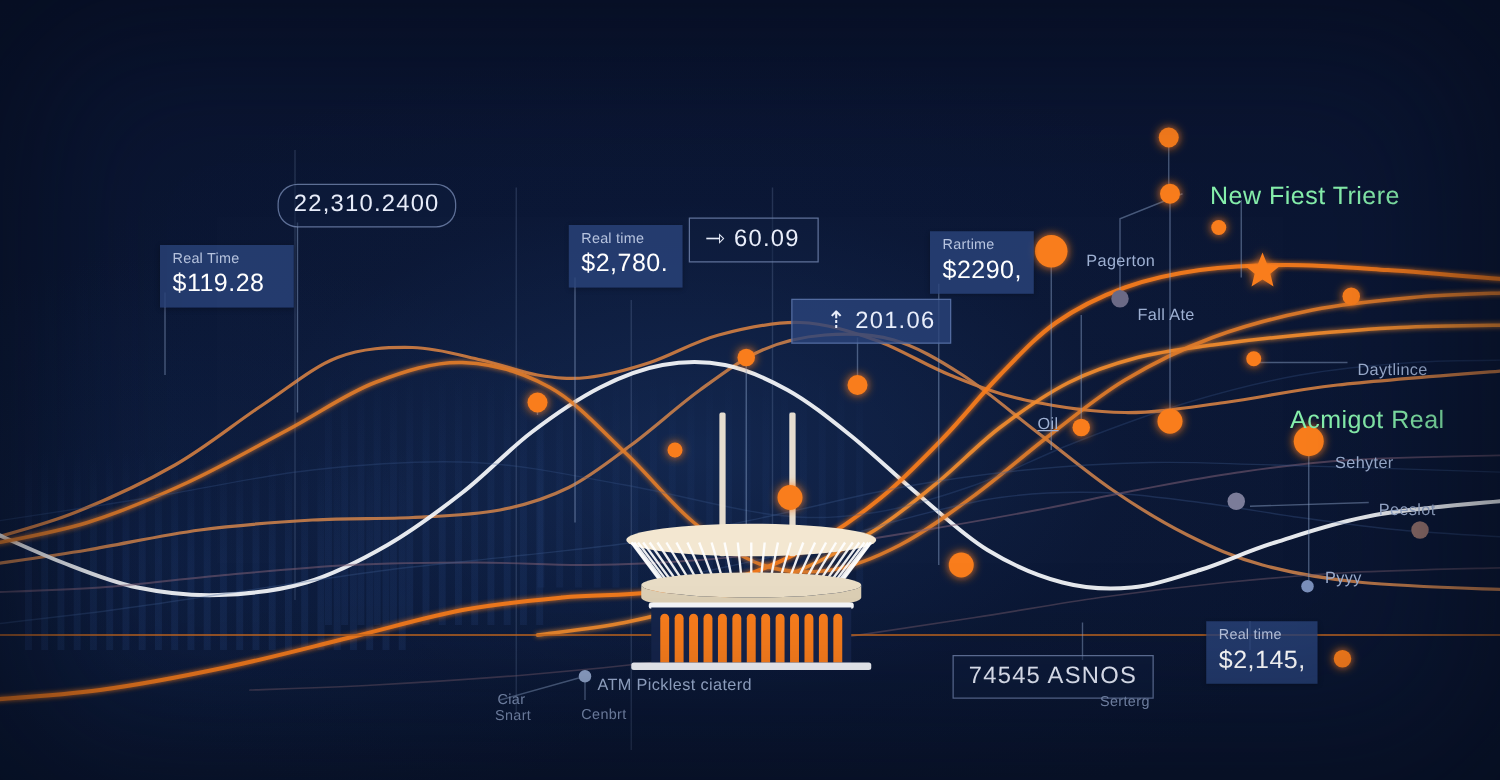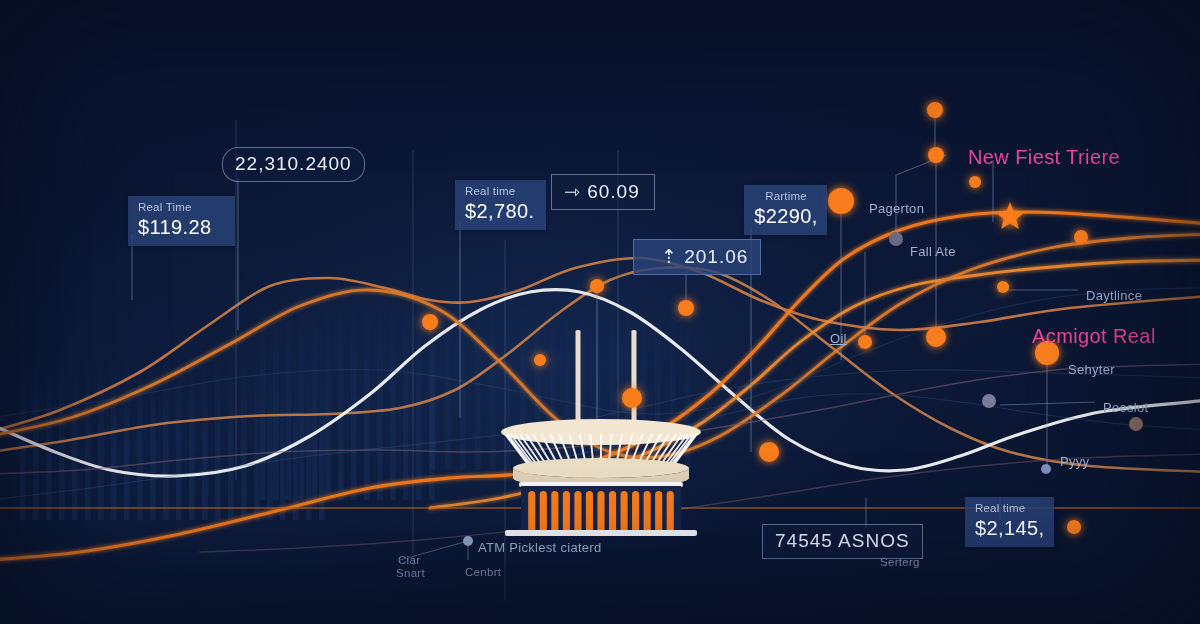--- a/index.html
+++ b/index.html
@@ -23,21 +23,21 @@
   }
   .chip .ttl{font-size:11.5px;color:#c3cfe8;letter-spacing:.2px;opacity:.92;}
   .chip .val{font-size:20px;color:#ffffff;letter-spacing:.4px;margin-top:1px;}
   .obox{
     position:absolute;border:1px solid rgba(150,170,215,.60);
     background:rgba(16,30,64,.45);padding:5px 12px 6px 12px;
     color:#e9eefb;font-size:19px;letter-spacing:1px;white-space:nowrap;
   }
   .obox.filled{background:rgba(42,67,122,.80);border-color:rgba(120,145,200,.55);}
   .ftxt{position:absolute;white-space:nowrap;}
-  .ftxt.big{font-size:20px;color:#ec4899;letter-spacing:.4px;}
+  .ftxt.big{font-size:20px;color:#86efac;letter-spacing:.4px;}
   .ftxt.mid{font-size:13px;color:#9eb0d2;letter-spacing:.3px;}
   .ftxt.sml{font-size:11.5px;color:#8294b8;letter-spacing:.3px;}
   .vign{position:absolute;inset:0;pointer-events:none;
     box-shadow:inset 0 0 120px 30px rgba(4,9,22,.55);}
 </style>
 </head>
 <body>
 
 <div id="stage">
 
@@ -265,21 +265,21 @@
 
   <div id="label-root">
       <div class="chip" style="left: 128px; top: 196px; min-width: 88px;">
         <div class="ttl">Real Time</div>
         <div class="val">$119.28</div>
       </div>
       <div class="chip" style="left: 455px; top: 180px; min-width: 72px;">
         <div class="ttl">Real time</div>
         <div class="val">$2,780.</div>
       </div>
-      <div class="chip" style="left: 744px; top: 185px; min-width: 64px; text-align: center;">
+      <div class="chip" style="left: 744px; top: 185px; min-width: 64px;">
         <div class="ttl">Rartime</div>
         <div class="val">$2290,</div>
       </div>
       <div class="chip" style="left: 965px; top: 497px; min-width: 70px;">
         <div class="ttl">Real time</div>
         <div class="val">$2,145,</div>
       </div>
       <div class="obox" style="left: 222px; top: 147px; min-width: 98px; border-radius: 16px;">22,310.2400</div>
       <div class="obox" style="left: 551px; top: 174px; min-width: 78px;">⇾ 60.09</div>
       <div class="obox filled" style="left: 633px; top: 239px; min-width: 78px; padding-left: 27px;">⇡ 201.06</div>

